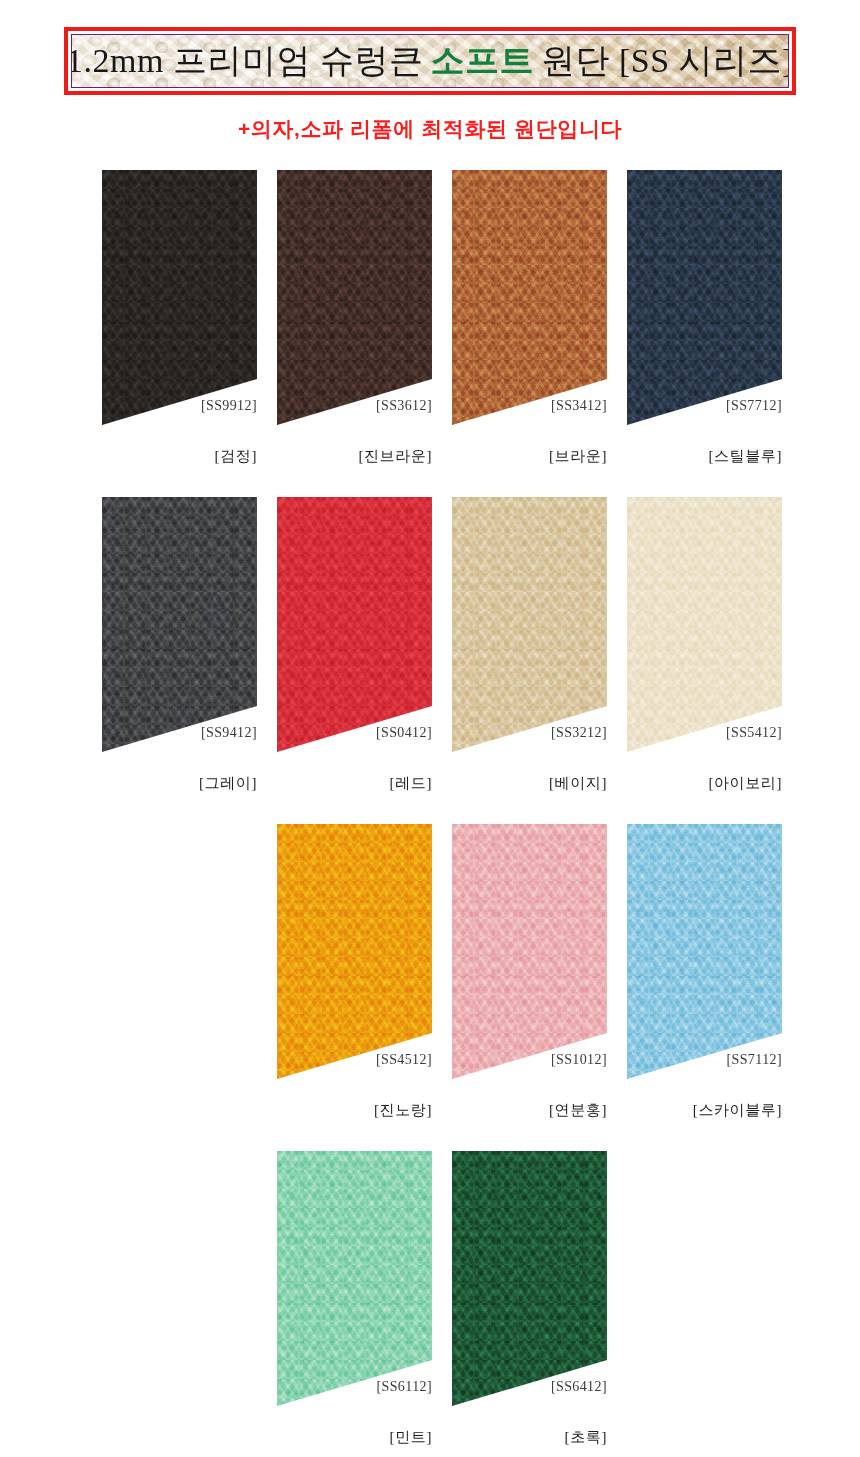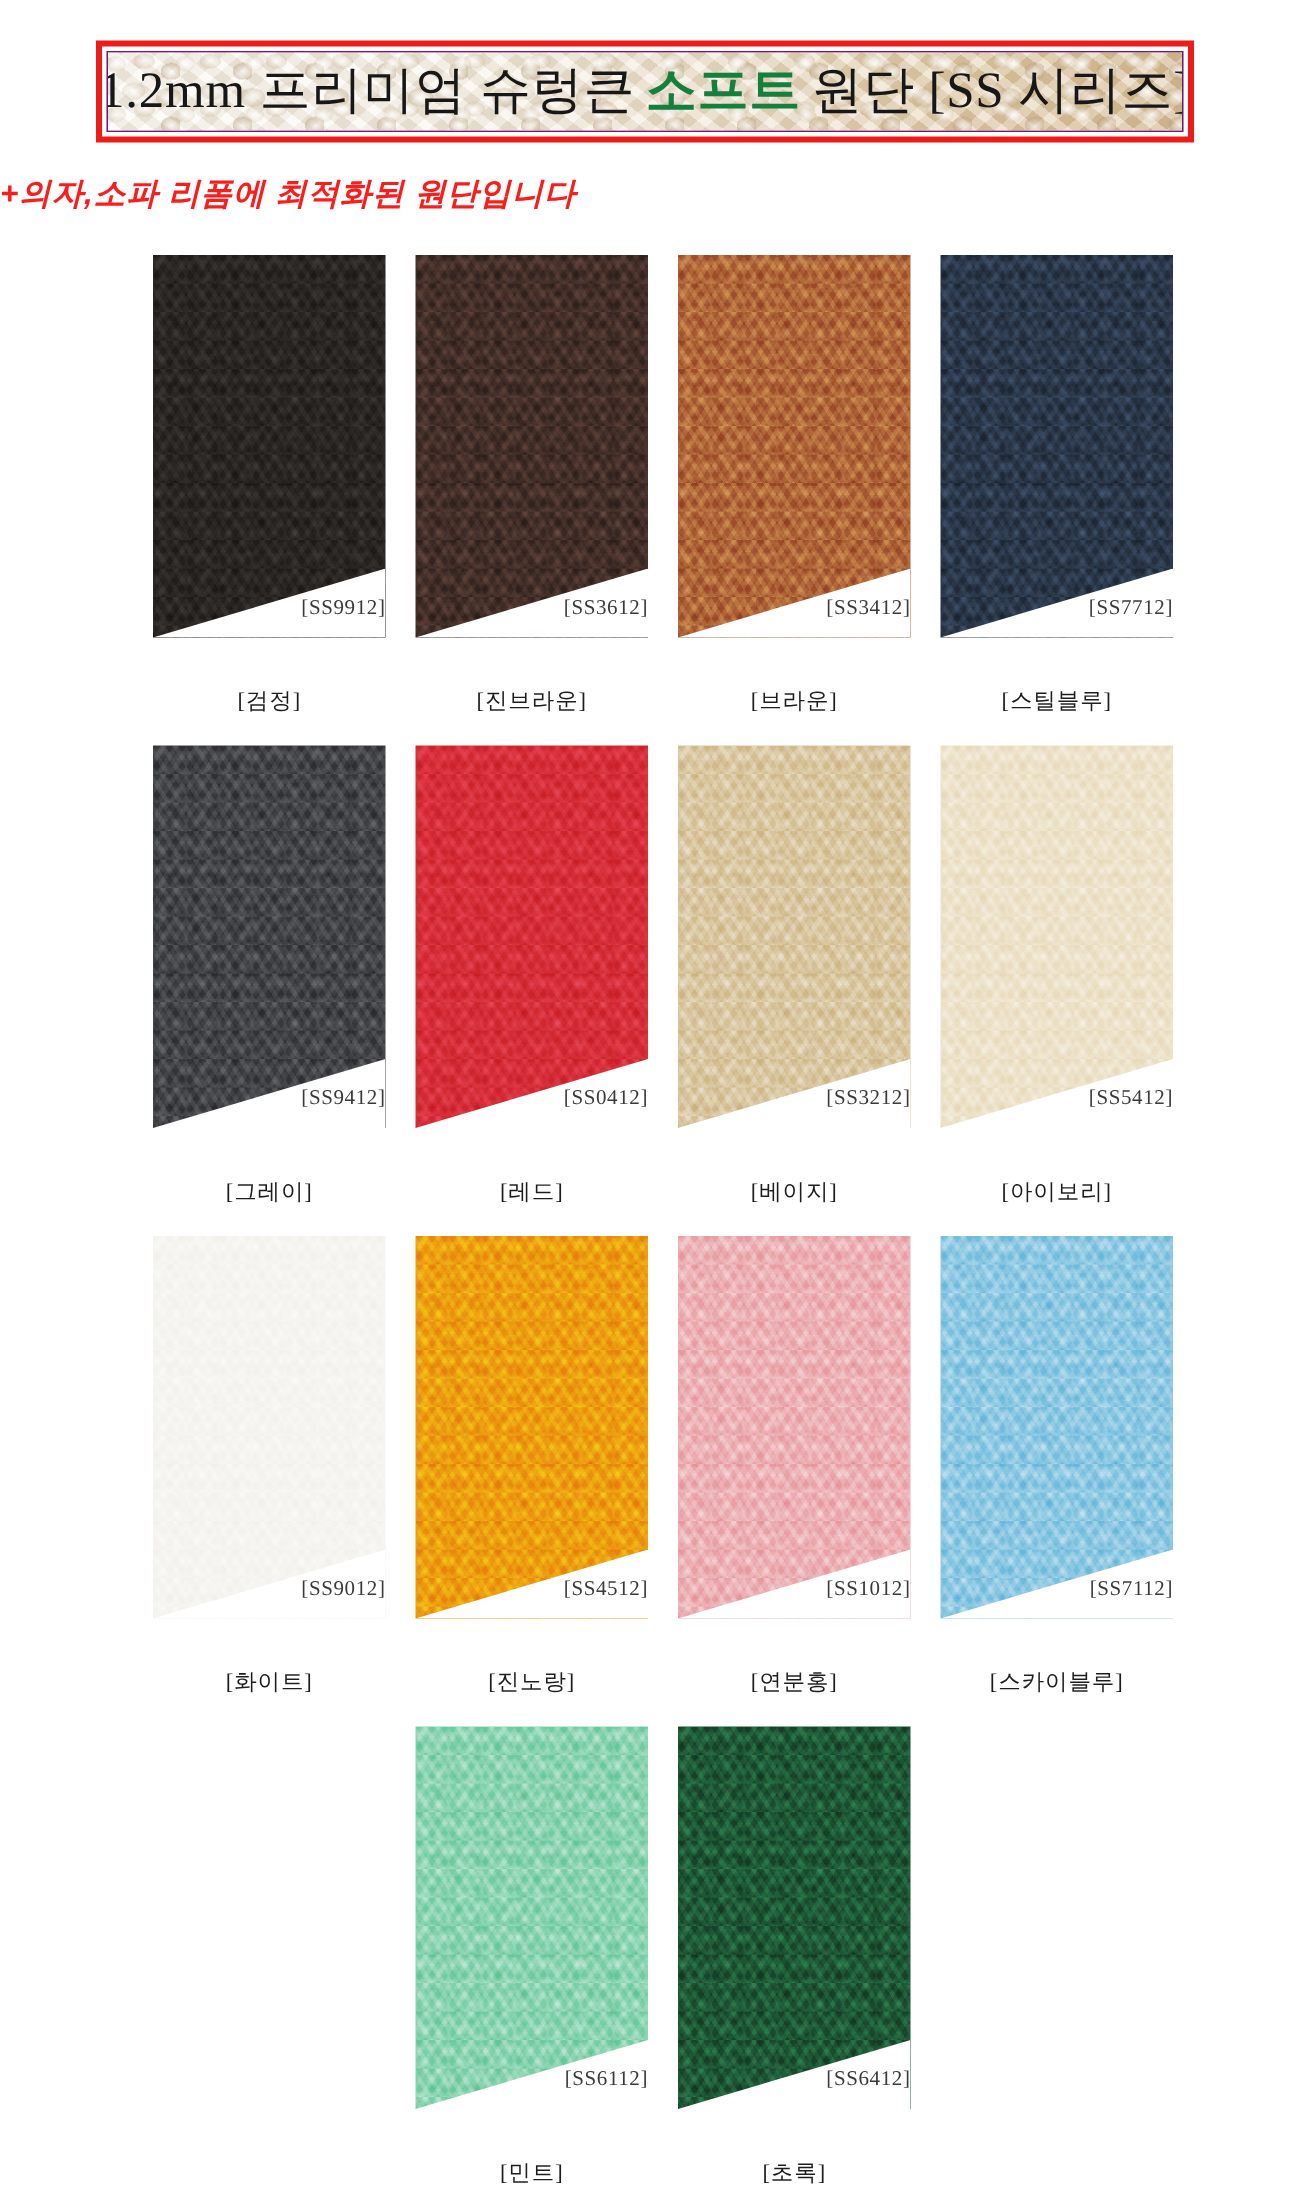--- a/index.html
+++ b/index.html
@@ -70,26 +70,26 @@
     margin: 0 5px;
   }
   #banner-title .seg { margin: 0 2px; }
 
   
   #subtitle {
     position: absolute;
     left: 0;
     top: 115px;
     width: 860px;
+    text-align: center;
     color: #fb1c1c;
     font-size: 21px;
     font-weight: bold;
     letter-spacing: .6px;
     font-family: "Liberation Sans", "DejaVu Sans", sans-serif;
-    font-style: italic;
   }
 
   
   #grid {
     position: absolute;
     left: 82px;
     top: 170px;
     width: 700px;
   }
   .row {
@@ -158,24 +158,24 @@
     right: 0px;
     top: 228px;
     font-size: 14px;
     letter-spacing: .4px;
     color: #3a3a3a;
     font-family: "Liberation Serif", "DejaVu Serif", serif;
     white-space: nowrap;
   }
   .name {
     position: absolute;
-    top: 288px;
+    top: 277px;
     left: 0;
     width: 155px;
-    text-align: center;
+    text-align: right;
     font-size: 15px;
     letter-spacing: .6px;
     color: #1d1d1d;
     font-family: "Liberation Serif", "DejaVu Serif", serif;
     white-space: nowrap;
   }
 </style>
 </head>
 <body>
 
@@ -263,29 +263,20 @@
         <div class="swatch" style="background: rgb(238, 228, 204);">
           <div class="tex"></div>
           <div class="tex2"></div>
           <div class="cut"></div>
         </div>
         <div class="code">[SS5412]</div>
         <div class="name">[아이보리]</div>
       </div>
     </div>
     <div class="row">
-      <div class="cell c0">
-        <div class="swatch" style="background: rgb(246, 245, 241);">
-          <div class="tex"></div>
-          <div class="tex2"></div>
-          <div class="cut"></div>
-        </div>
-        <div class="code">[SS9012]</div>
-        <div class="name">[화이트]</div>
-      </div>
       <div class="cell c1">
         <div class="swatch" style="background: rgb(237, 162, 17);">
           <div class="tex"></div>
           <div class="tex2"></div>
           <div class="cut"></div>
         </div>
         <div class="code">[SS4512]</div>
         <div class="name">[진노랑]</div>
       </div>
       <div class="cell c2">

